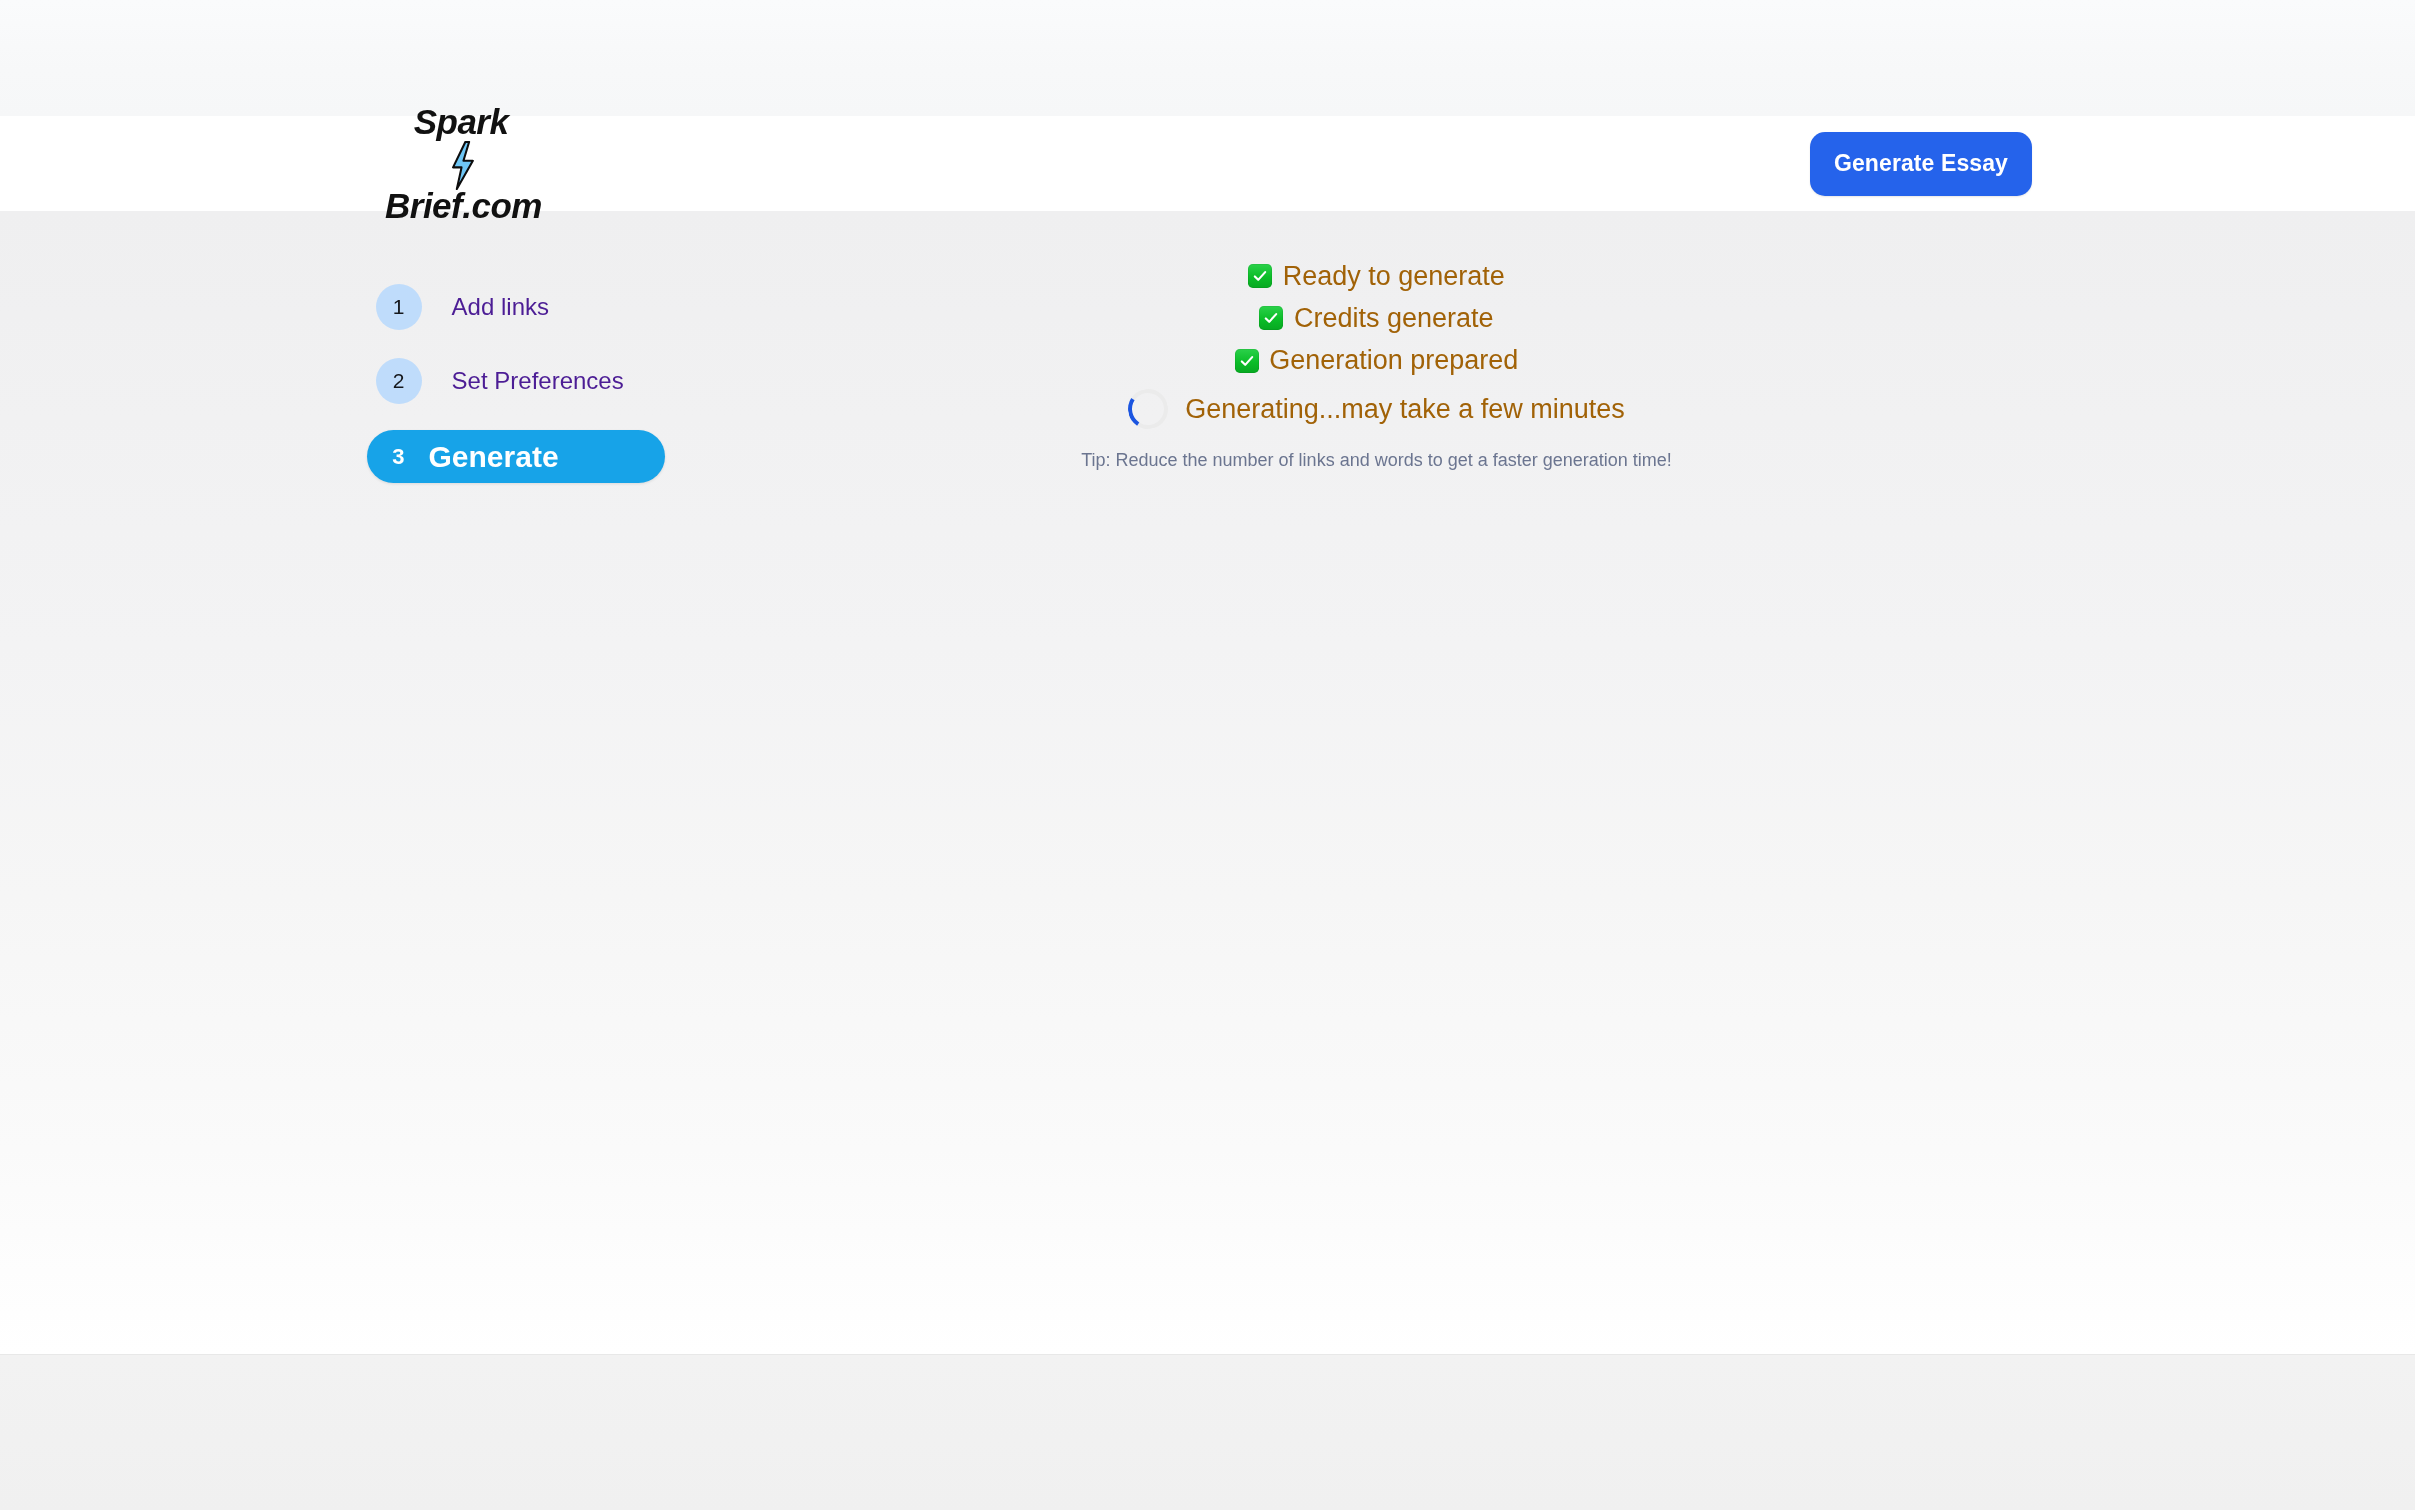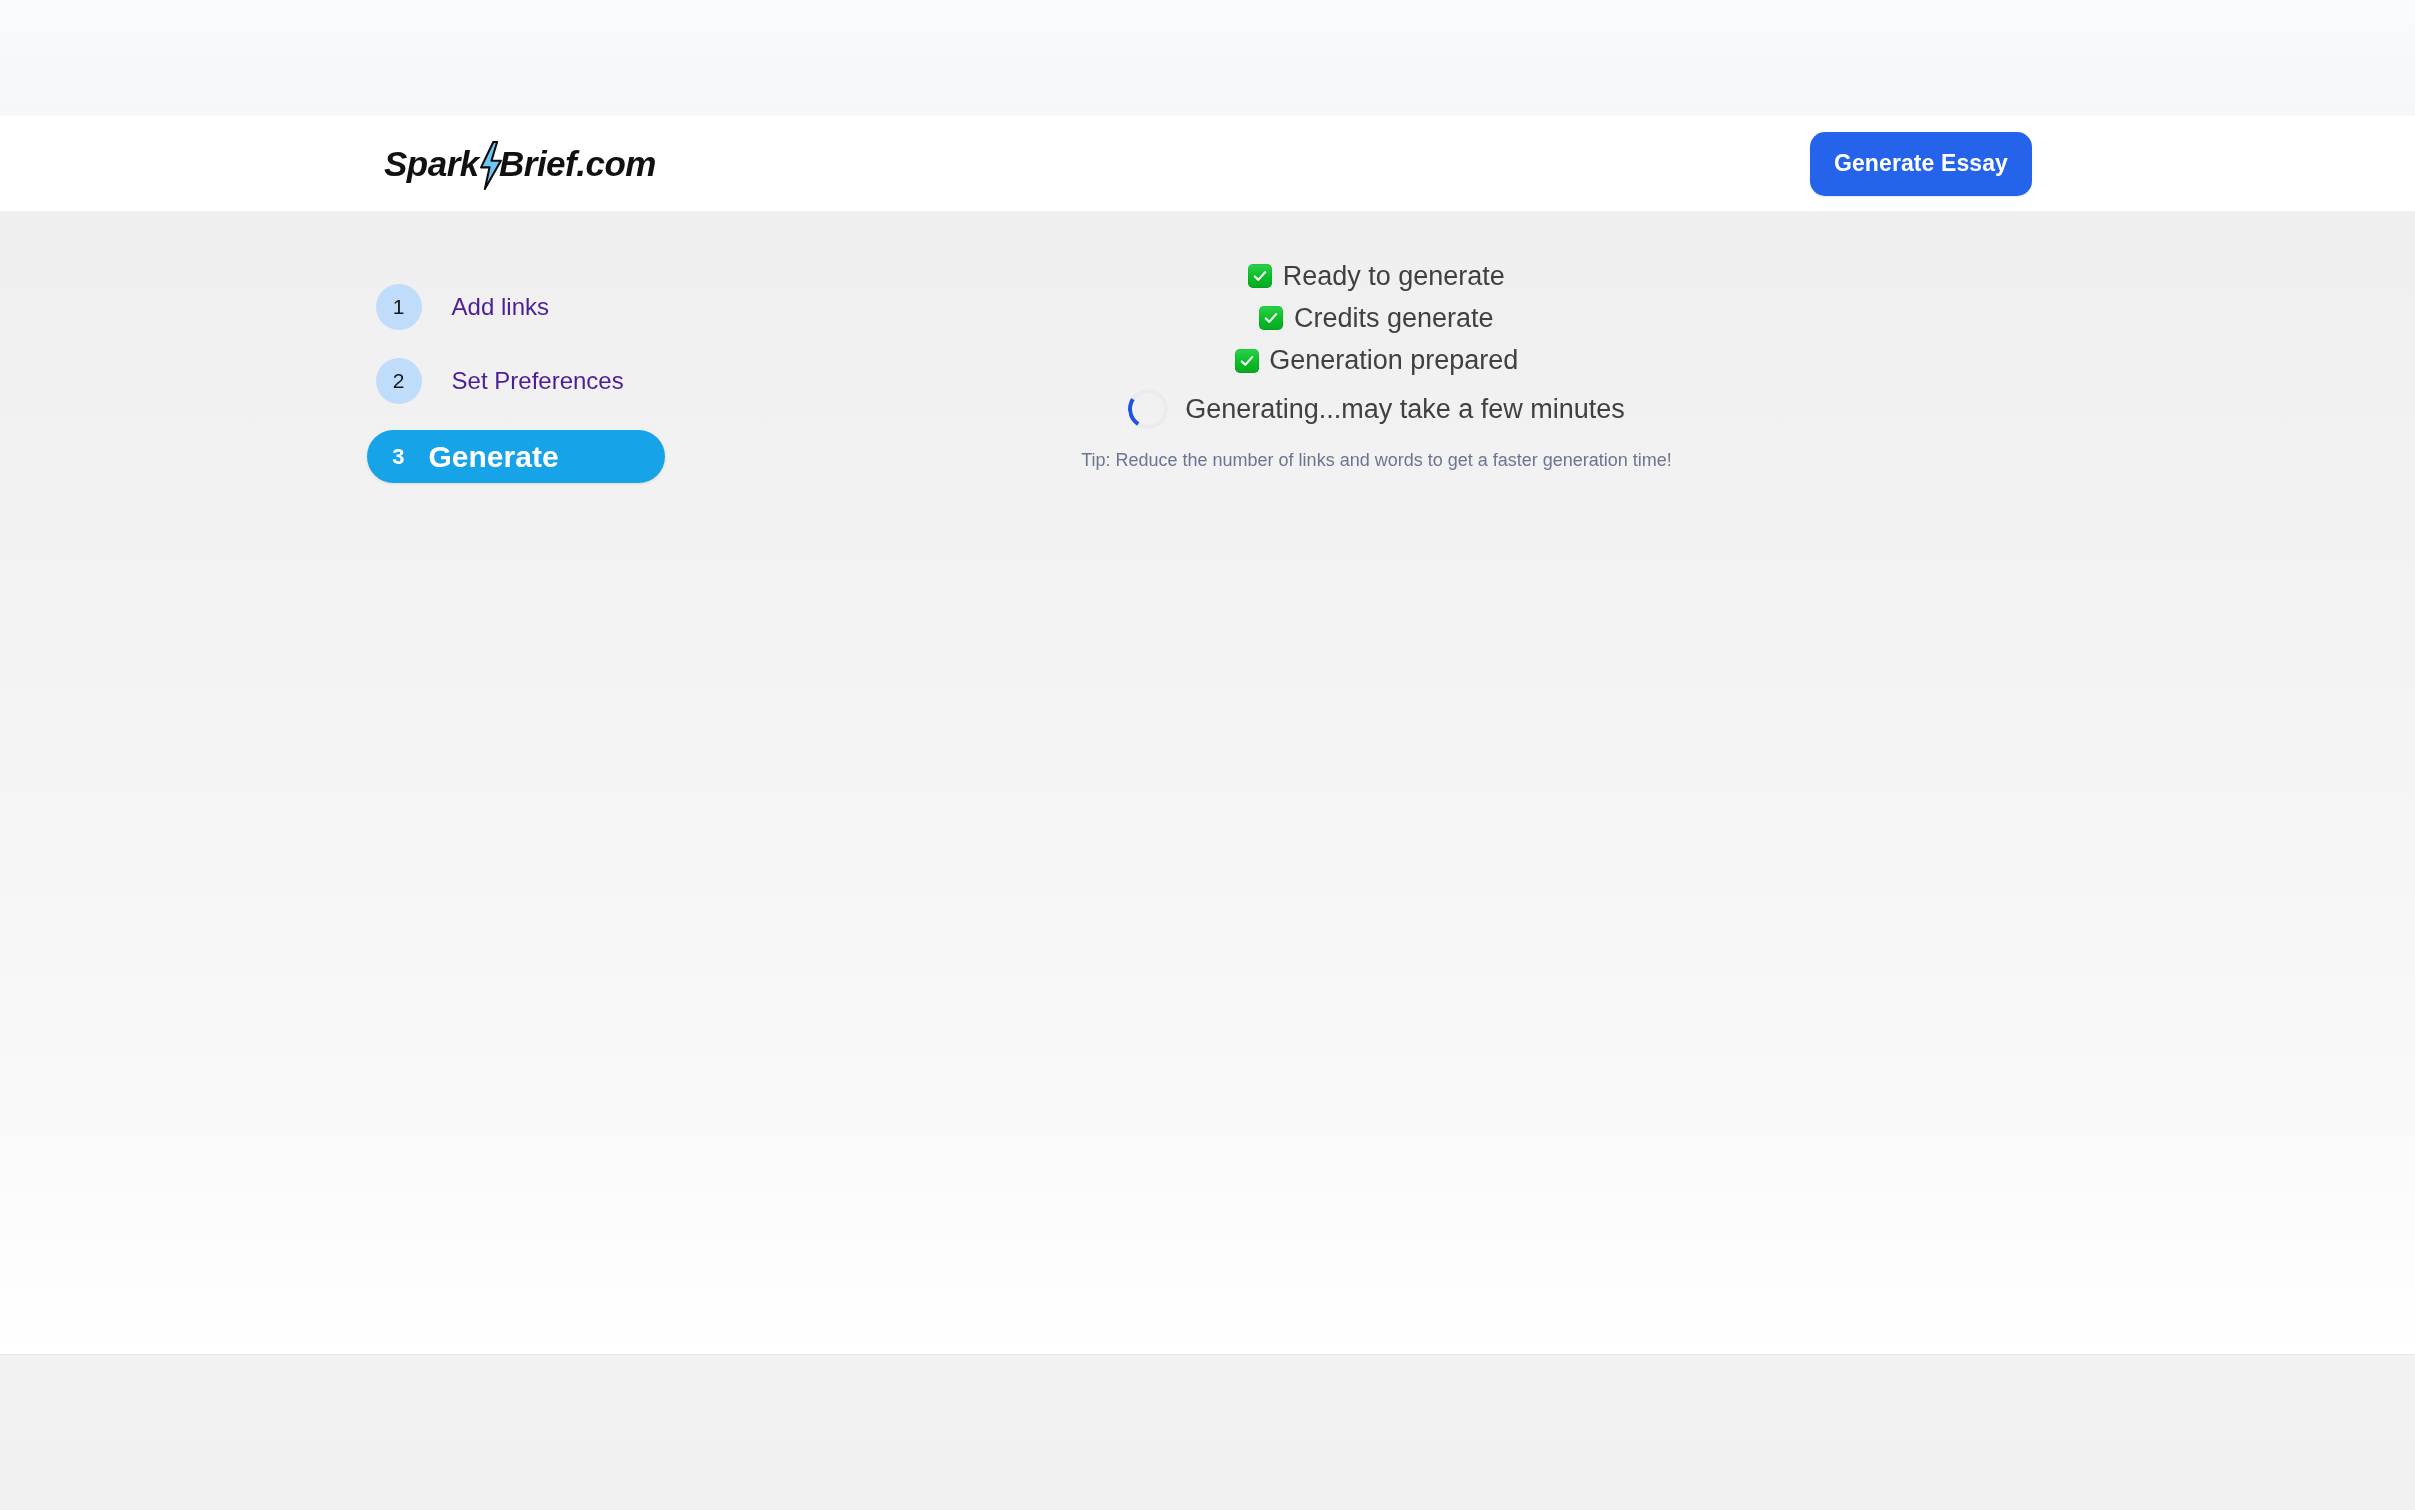--- a/index.html
+++ b/index.html
@@ -50,20 +50,21 @@
     display: flex;
     align-items: center;
     font-style: italic;
     font-weight: bold;
     font-size: 35px;
     letter-spacing: -0.5px;
     color: #111111;
     white-space: nowrap;
     line-height: 1;
     position: relative;
+    flex-direction: column;
   }
   .brand .brand-part { position: relative; z-index: 1; }
   .brand .brand-part-a { margin-right: 3.8px; }
   .brand .brand-part-b { margin-left: 1px; }
 
   .bolt-icon {
     position: relative;
     width: 25px;
     height: 49px;
     display: inline-block;
@@ -192,21 +193,21 @@
     top: 48px;
     width: 719px;
     text-align: center;
   }
 
   .status-row {
     display: flex;
     align-items: center;
     justify-content: center;
     font-size: 27px;
-    color: #404040;
+    color: #a16207;
     line-height: 1.28;
     margin-bottom: 7.6px;
     white-space: nowrap;
   }
   .check-box {
     width: 24px;
     height: 24px;
     border-radius: 4.8px;
     background: linear-gradient(180deg, #2bd14a 0%, #0bbd28 55%, #07a821 100%);
     display: inline-flex;

